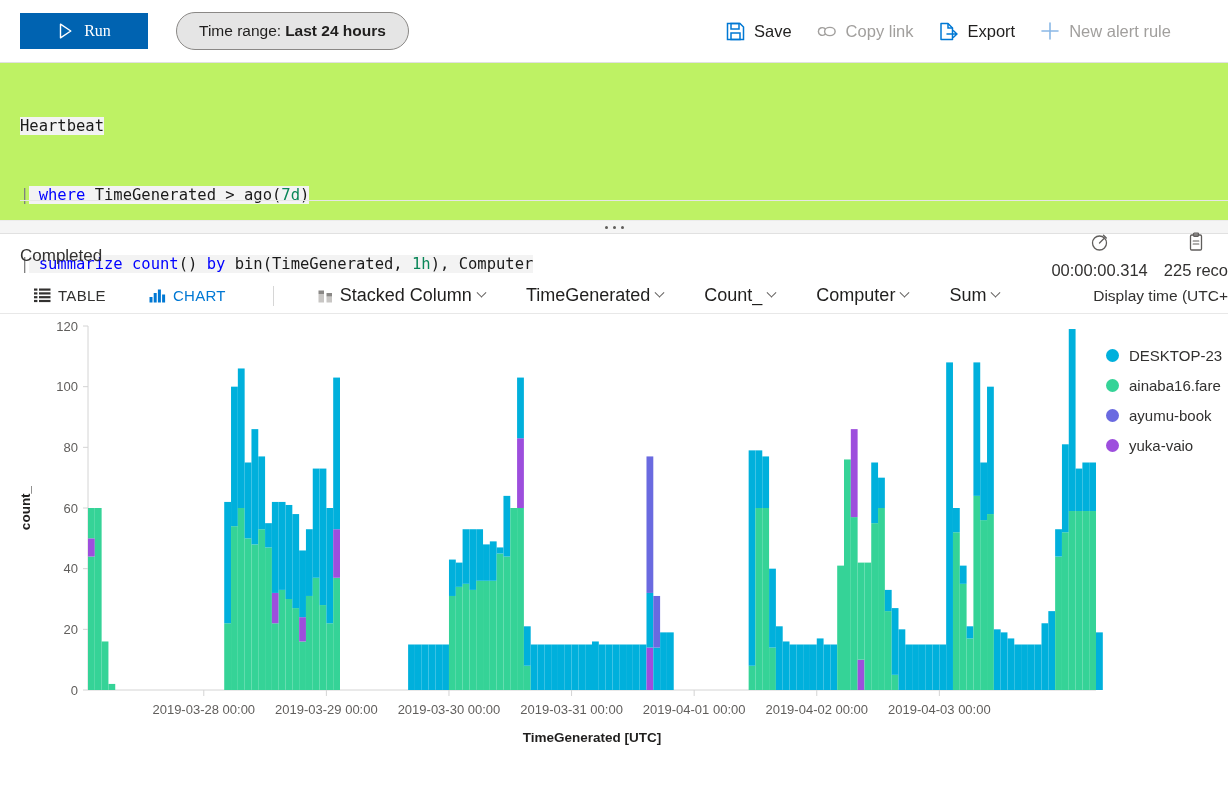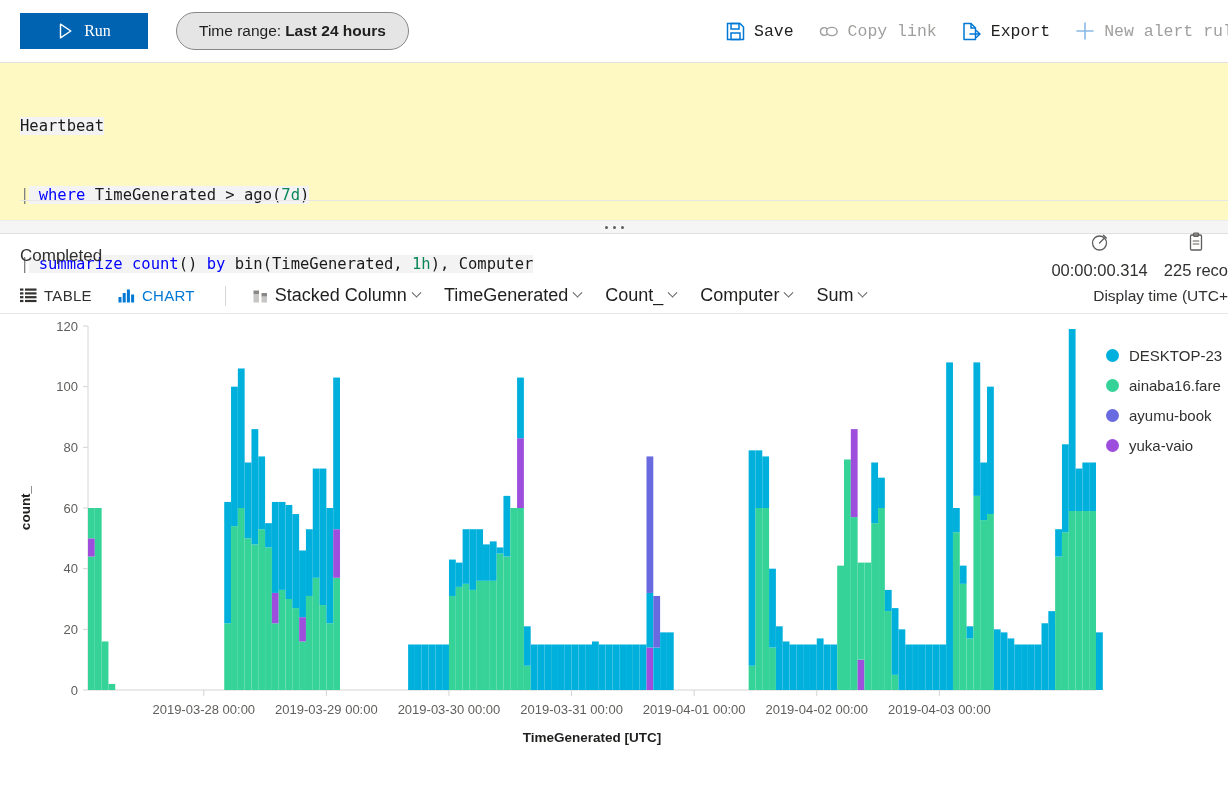--- a/index.html
+++ b/index.html
@@ -68,32 +68,31 @@
   }
   .tb-item {
     display: flex;
     align-items: center;
     gap: 8px;
     font-size: 16.5px;
     padding: 0 12px;
     height: 40px;
     cursor: pointer;
     color: #201f1e;
-    font-family: Liberation Mono, monospace;
   }
   .tb-item.disabled { color: #a19f9d; cursor: default; }
   .tb-icon { display: inline-flex; align-items: center; justify-content: center; width: 22px; height: 22px; }
 
   
   .editor {
     border-top: 1px solid #e1e1e1;
     padding: 6px 0 0 0;
     height: 158px;
     position: relative;
-    background: #fef9c3;
+    background: #bef264;
   }
   .code {
     font-family: "DejaVu Sans Mono", monospace;
     font-size: 15.5px;
     line-height: 23px;
     padding-left: 20px;
     white-space: pre;
   }
   .code .ln { position: relative; height: 23px; }
   .code .hl { background: #f3f3f3; }
@@ -147,24 +146,24 @@
     font-size: 16.5px; color: #323130;
     white-space: nowrap;
   }
   .res-meta .grp { display: flex; align-items: center; gap: 9px; flex-direction: column; }
 
   
   .chart-bar {
     height: 36px;
     display: flex;
     align-items: center;
-    padding: 0 20px;
+    padding: 0 34px;
     border-bottom: 1px solid #e8e8e8;
     position: relative;
-    gap: 0;
+    gap: 17px;
   }
   .ctab {
     display: flex; align-items: center; gap: 7px;
     font-size: 15px; letter-spacing: .3px;
     padding: 0 10px 0 0; margin-right: 16px;
     cursor: pointer; color: #323130;
     height: 34px;
   }
   .ctab.active { color: #0078d4; }
   .vdiv { width: 1px; height: 20px; background: #d6d6d6; margin: 0 14px 0 4px; }

